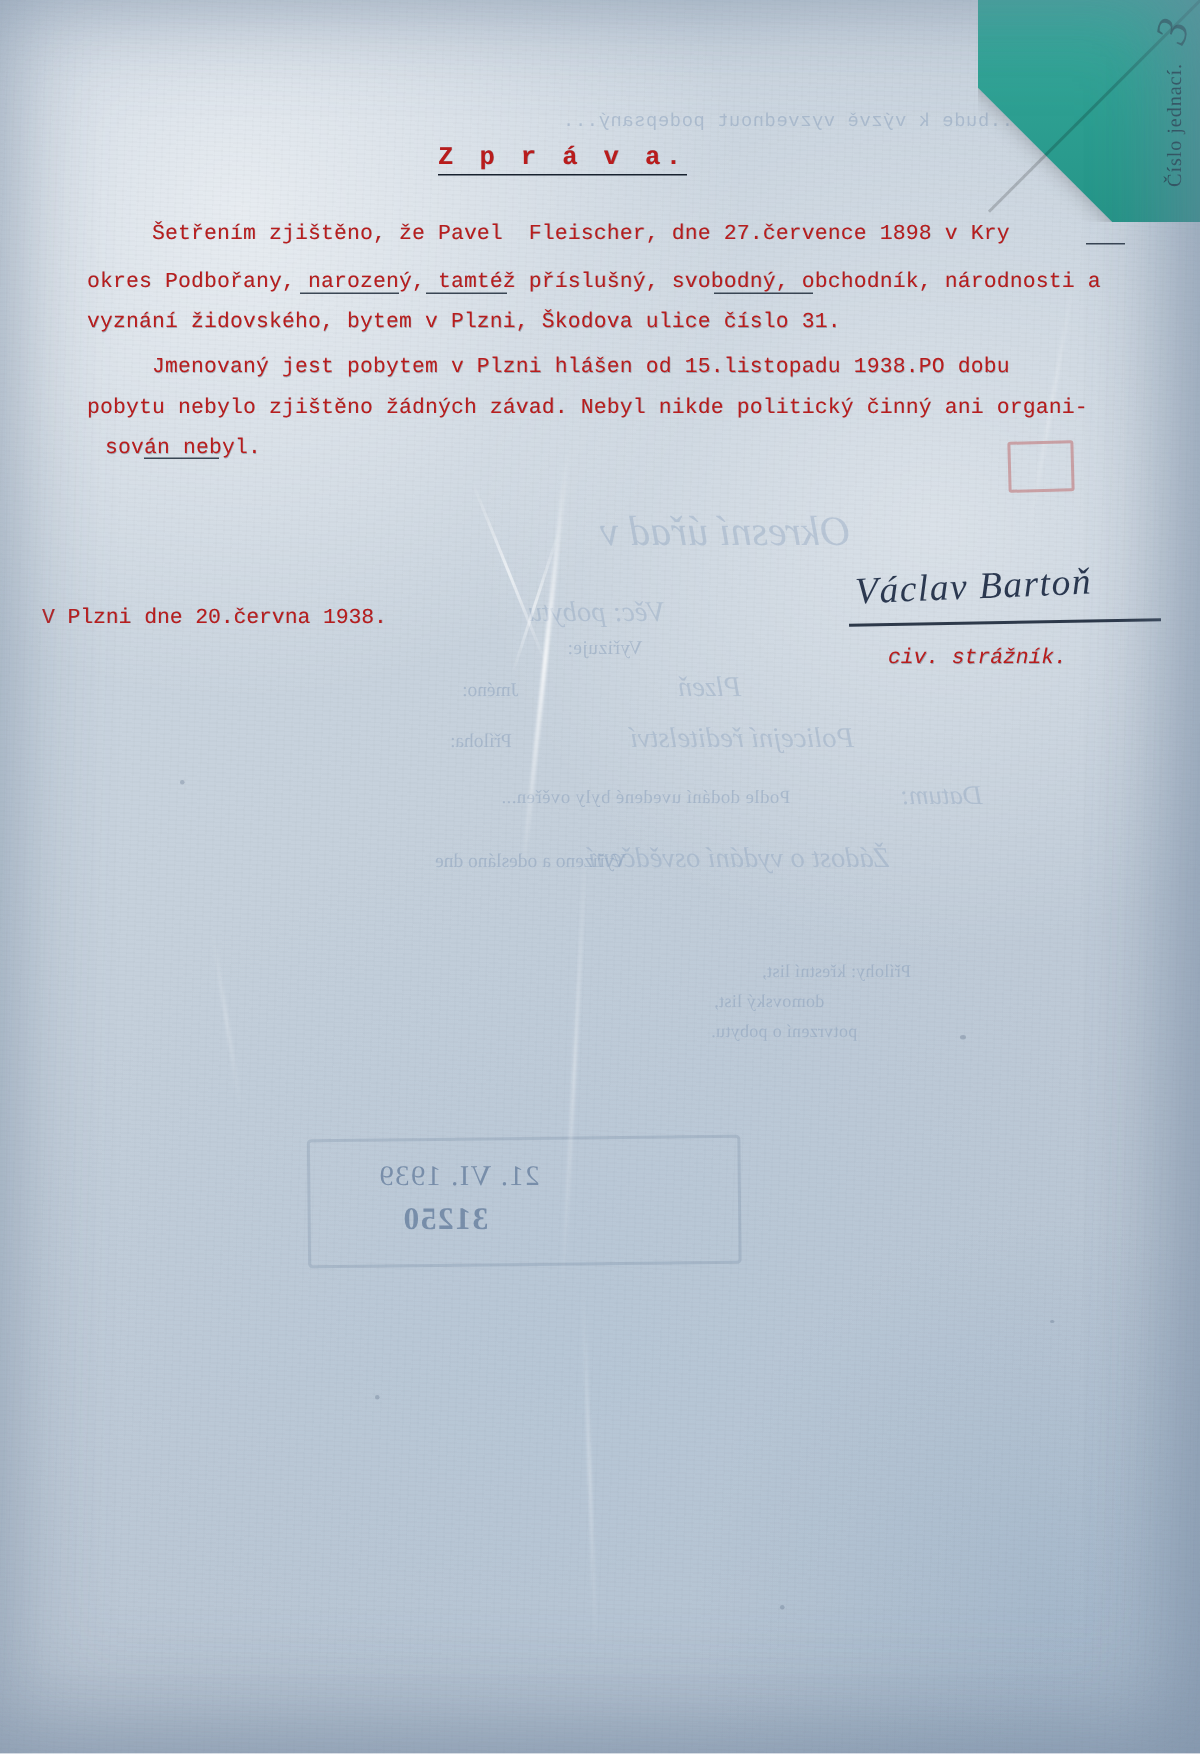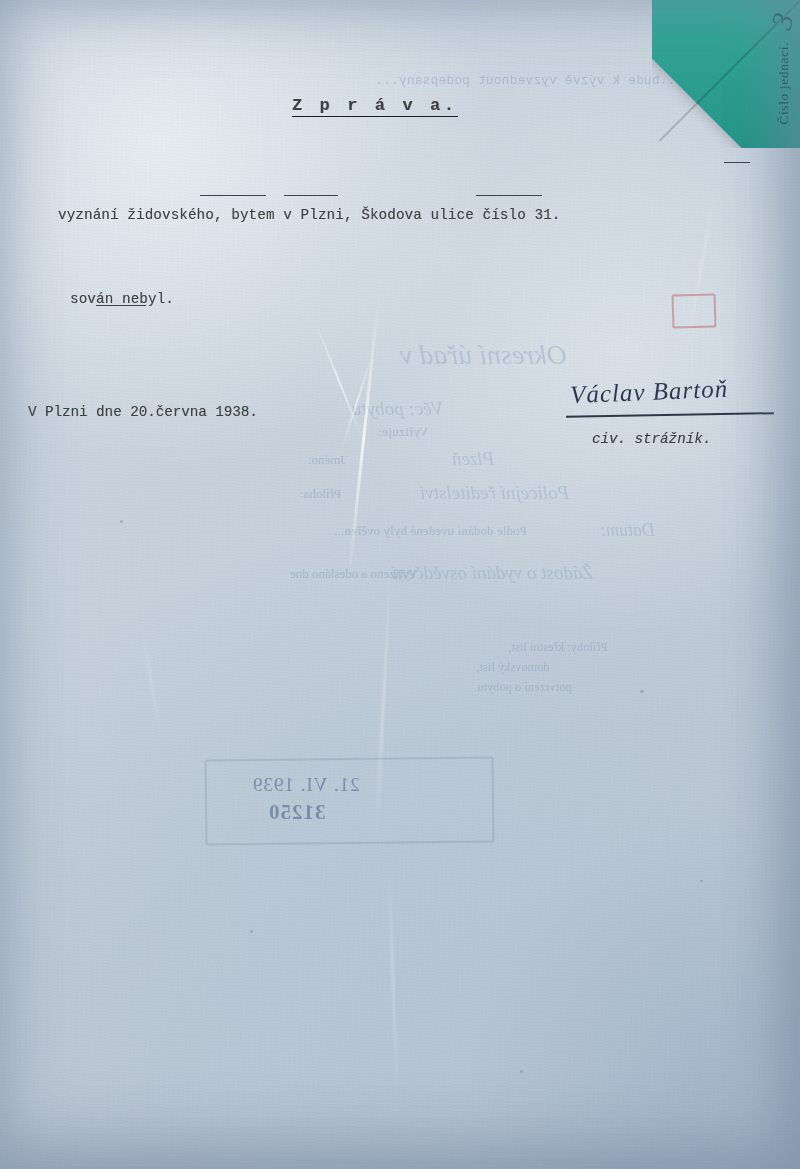--- a/index.html
+++ b/index.html
@@ -168,21 +168,21 @@
     font-style: italic;
     font-size: 30px;
     color: #123038;
     opacity: 0.6;
     transform: rotate(-72deg);
   }
 
   
   .typed {
     position: absolute;
-    color: #404040;
+    color: #b91c1c;
     font-family: "Liberation Mono", monospace;
     white-space: pre;
     text-shadow: 0.4px 0.4px 0 rgba(30,45,70,0.30);
   }
 
   .title {
     top: 96px;
     left: 292px;
     font-size: 17px;
     letter-spacing: 3.6px;
@@ -290,21 +290,25 @@
   <div class="crease crease-main"></div>
   <div class="crease crease-a"></div>
   <div class="crease crease-b"></div>
   <div class="crease crease-c"></div>
   <div class="crease crease-d"></div>
   <div class="crease crease-e"></div>
   <div class="crease crease-f"></div>
 
   <div class="typed title">Z p r á v a.</div>
 
+  <div class="typed body-line bl1">     Šetřením zjištěno, že Pavel  Fleischer, dne 27.července 1898 v Kry</div>
+  <div class="typed body-line bl2">okres Podbořany, narozený, tamtéž příslušný, svobodný, obchodník, národnosti a</div>
   <div class="typed body-line bl3">vyznání židovského, bytem v Plzni, Škodova ulice číslo 31.</div>
+  <div class="typed body-line bl4">     Jmenovaný jest pobytem v Plzni hlášen od 15.listopadu 1938.PO dobu</div>
+  <div class="typed body-line bl5">pobytu nebylo zjištěno žádných závad. Nebyl nikde politický činný ani organi-</div>
   <div class="typed body-line bl6">sován nebyl.</div>
 
   <div class="strike st-1"></div>
   <div class="strike st-2"></div>
   <div class="strike st-3"></div>
   <div class="strike st-4"></div>
   <div class="strike st-5"></div>
 
   <div class="red-mark"></div>
 

